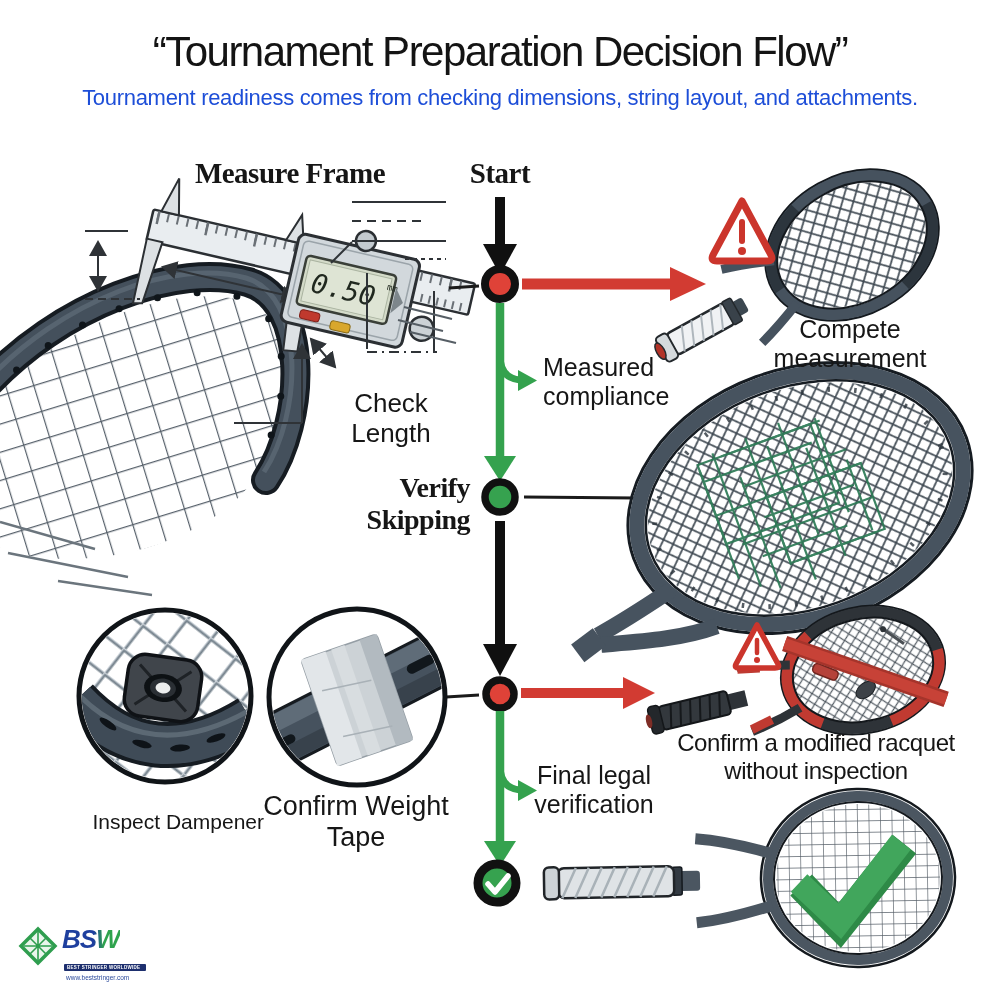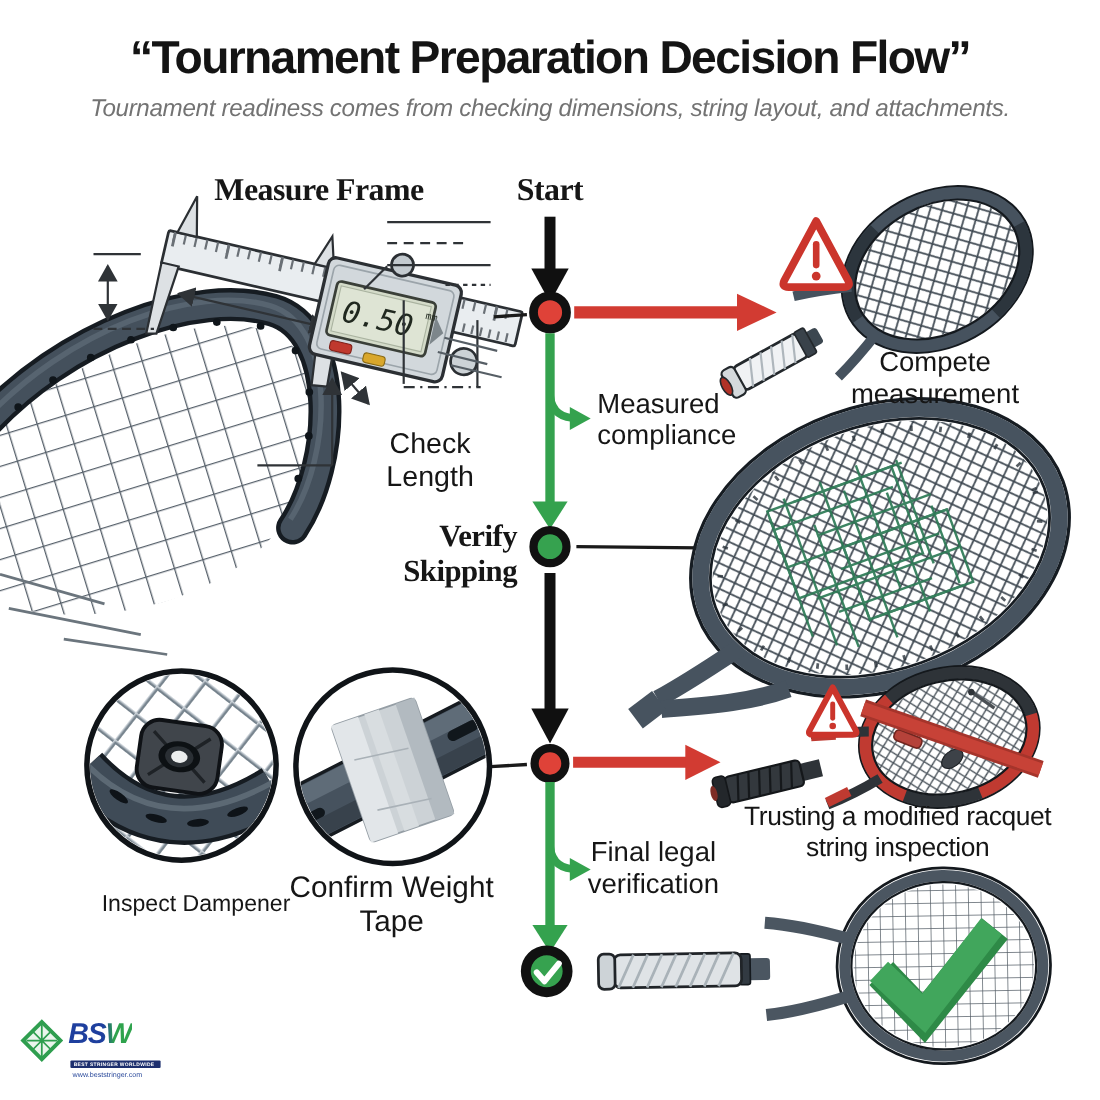--- a/index.html
+++ b/index.html
@@ -3,22 +3,22 @@
 <meta charset="utf-8">
 <style>
   html,body{margin:0;padding:0;background:#ffffff;}
   .canvas{position:relative;width:1000px;height:1000px;background:#fff;overflow:hidden;
           font-family:"Liberation Sans",sans-serif;color:#161616;}
   .layer{position:absolute;left:0;top:0;width:1000px;height:1000px;}
   .lbl{position:absolute;z-index:3;color:#161616;line-height:1.16;}
   .bold{font-weight:700;letter-spacing:-0.5px;font-family:Liberation Serif, serif;}
   .ctr{text-align:center;}
   .rgt{text-align:right;}
-  .title{left:0;top:28px;width:1000px;text-align:center;font-size:42px;font-weight:700;letter-spacing:-1.5px;color:#141414;}
-  .subtitle{left:0;top:85px;width:1000px;text-align:center;font-size:22px;letter-spacing:-0.3px;color:#737373;font-style:italic;}
+  .title{left:0;top:28px;width:1000px;text-align:center;font-size:42px;font-weight:400;letter-spacing:-1.5px;color:#141414;}
+  .subtitle{left:0;top:85px;width:1000px;text-align:center;font-size:22px;letter-spacing:-0.3px;color:#1d4ed8;}
   .measure-frame{left:150px;top:157px;width:280px;font-size:29px;}
   .start{left:440px;top:157px;width:120px;font-size:29px;}
   .check-length{left:311px;top:388px;width:160px;font-size:26px;}
   .measured{left:543px;top:353px;width:128px;font-size:25px;}
   .skipping{left:745px;top:315px;width:210px;font-size:25px;}
   .verify{left:348px;top:472px;width:122px;font-size:28px;line-height:1.13;}
   .trusting{left:655px;top:729px;width:322px;font-size:24px;letter-spacing:-0.4px;}
   .finallegal{left:533px;top:761px;width:122px;font-size:25px;}
   .dampener-lbl{left:72px;top:810px;width:192px;font-size:21px;text-align:right;}
   .tape-lbl{left:250px;top:791px;width:212px;font-size:27px;}
@@ -322,21 +322,21 @@
 </svg>
 
 <div class="lbl title">“Tournament Preparation Decision Flow”</div>
 <div class="lbl subtitle">Tournament readiness comes from checking dimensions, string layout, and attachments.</div>
 <div class="lbl measure-frame bold ctr">Measure Frame</div>
 <div class="lbl start bold ctr">Start</div>
 <div class="lbl check-length ctr">Check Length</div>
 <div class="lbl measured">Measured compliance</div>
 <div class="lbl skipping ctr">Compete measurement</div>
 <div class="lbl verify bold rgt">Verify Skipping</div>
-<div class="lbl trusting ctr">Trusting a modified racquet string inspection</div>
+<div class="lbl trusting ctr">Confirm a modified racquet without inspection</div>
 <div class="lbl finallegal ctr">Final legal verification</div>
 <div class="lbl dampener-lbl ctr">Inspect Dampener</div>
 <div class="lbl tape-lbl ctr">Confirm Weight Tape</div>
 
 <div class="logo">
   <div class="logo-row">
     <svg width="44" height="44" viewBox="0 0 44 44">
       <rect x="10" y="10" width="24" height="24" transform="rotate(45 22 22)" fill="#eaf5ec" stroke="#2f9e4f" stroke-width="3.5"></rect>
       <path d="M22 4 L22 40 M8 22 L36 22 M13 13 L31 31 M31 13 L13 31" stroke="#2f9e4f" stroke-width="1.6"></path>
     </svg>

